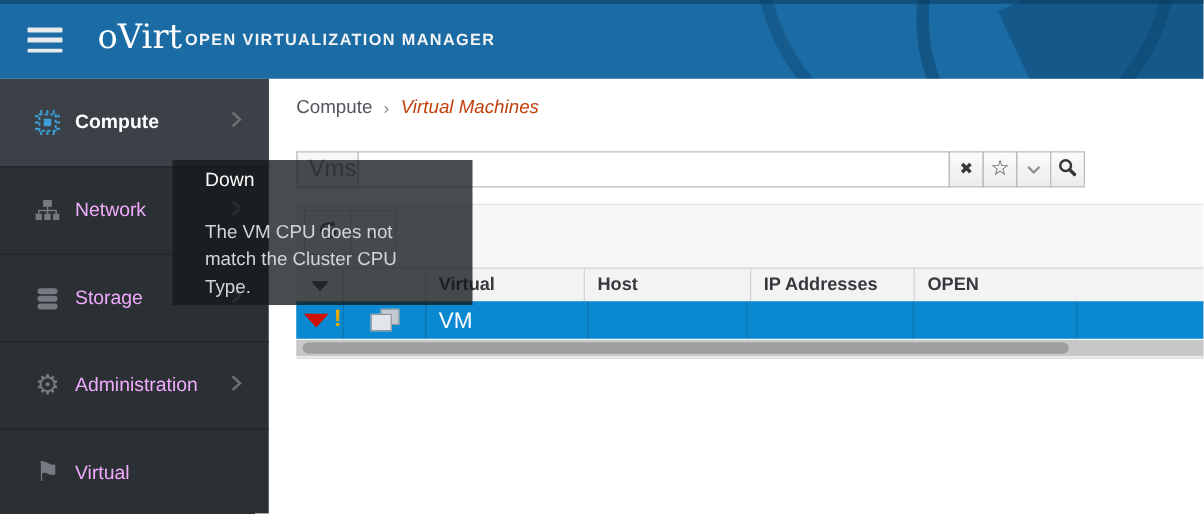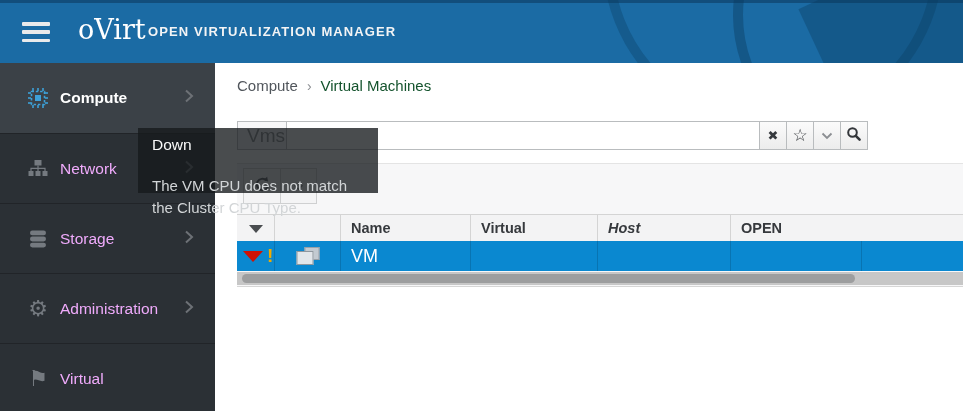--- a/index.html
+++ b/index.html
@@ -40,21 +40,21 @@
   .nav-label{font-size:15.5px;color:#f0abfc;}
   .nav-item.active .nav-label{color:#fff;font-weight:bold;}
   .nav-chevron{position:absolute;right:21px;top:50%;transform:translateY(-50%);}
 
   
   .main{position:absolute;left:215px;top:63px;right:0;bottom:0;background:#fff;}
   .breadcrumb{position:absolute;left:22px;top:14px;font-size:15px;display:flex;
             align-items:center;gap:9px;}
   .crumb{color:#51565c;}
   .crumb-sep{color:#8b8e92;font-size:14px;}
-  .crumb-link{color:#14532d;text-decoration:none;cursor:pointer;}
+  .crumb-link{color:#c2410c;text-decoration:none;cursor:pointer;font-style:italic;}
 
   
   .searchbar{position:absolute;left:22px;top:58px;height:29px;display:flex;}
   .search-prefix{box-sizing:border-box;width:50px;height:29px;
       border:1px solid #b9bcbe;background:#f7f7f8;color:#8b8d90;
       font-size:19px;line-height:27px;padding-left:9px;}
   .search-input{box-sizing:border-box;width:474px;height:29px;margin-left:-1px;
       border:1px solid #b9bcbe;background:#fff;padding:0 8px;font-size:15px;
       font-family:"Liberation Sans",sans-serif;outline:none;}
   .search-btn{box-sizing:border-box;width:28px;height:29px;margin-left:-1px;
@@ -74,21 +74,21 @@
   .tool-btn + .tool-btn{margin-left:-1px;width:37px;}
 
   .thead{position:absolute;left:0;right:0;top:50px;height:27px;display:flex;
       background:#f3f3f4;border-top:1px solid #d4d4d4;border-bottom:1px solid #cfcfcf;
       box-sizing:content-box;}
   .th{box-sizing:border-box;border-right:1px solid #d4d4d4;font-weight:bold;
       font-size:14.5px;color:#36393d;line-height:26px;padding-left:10px;
       overflow:hidden;white-space:nowrap;cursor:pointer;}
   .th.c1{width:38px;padding:0;display:flex;align-items:center;justify-content:center;}
   .th.c2{width:66px;}
-  .th.c3{width:130px;}.th.c4{width:127px;}.th.c5{width:133px;font-style:italic;}.th.c6{width:131px;}
+  .th.c3{width:130px;}.th.c4{width:127px;}.th.c5{width:133px;}.th.c6{width:131px;}
   .th.c7{flex:1;border-right:none;}
   .sort-caret{width:0;height:0;border-left:7px solid transparent;
       border-right:7px solid transparent;border-top:8px solid #4a4d50;}
 
   .trow{position:absolute;left:0;right:0;top:77px;height:30px;display:flex;
       background:#0a88d0;cursor:pointer;}
   .td{box-sizing:border-box;border-right:1px solid rgba(0,0,0,0.14);position:relative;
       overflow:visible;}
   .td.c1{width:38px;}.td.c2{width:66px;}.td.c3{width:130px;}
   .td.c4{width:127px;}.td.c5{width:133px;}.td.c6{width:131px;}
@@ -104,22 +104,22 @@
       background:#c3cad1;border:1px solid #99a1a8;}
   .vm-icon .front{position:absolute;left:0;bottom:0;width:15px;height:12px;
       background:#e2e6ea;border:1px solid #8f979e;}
   .cell-text{color:#fff;font-size:18px;line-height:30px;padding-left:10px;}
 
   .hscroll{position:absolute;left:0;right:0;top:108px;height:13px;background:#c7c7c7;}
   .hthumb{position:absolute;left:5px;top:2px;width:613px;height:9px;
       border-radius:5px;background:#9d9e9f;cursor:pointer;}
 
   
-  .tooltip{position:absolute;left:138px;top:128px;width:240px;height:65px;
-      box-sizing:border-box;background:rgba(22,25,28,0.78);padding:8px 14px;
+  .tooltip{position:absolute;left:138px;top:128px;width:240px;height:116px;
+      box-sizing:border-box;background:rgba(22,25,28,0.78);padding:8px 26px;
       z-index:40;pointer-events:none;}
   .tooltip-title{font-size:15.5px;color:#fafafa;}
   .tooltip-body{margin-top:21px;font-size:15px;line-height:22px;color:#d2d5d7;}
 </style>
 </head>
 <body>
 
 <div class="stage">
 
   <header class="masthead">
@@ -274,23 +274,23 @@
               </svg>
           </span>
         </button>
       </div>
 
       <div class="thead">
         <div class="th c1">
           <span class="sort-caret"></span>
         </div>
         <div class="th c2"></div>
-        <div class="th c3">Name</div>
         <div class="th c4">Virtual</div>
         <div class="th c5">Host</div>
+        <div class="th c6">IP Addresses</div>
         <div class="th c7">OPEN</div>
       </div>
 
       <div class="trow">
         <div class="td c1">
           <span class="status-triangle"></span>
           <span class="alert-mark">!</span>
         </div>
         <div class="td c2">
           <span class="vm-icon">

